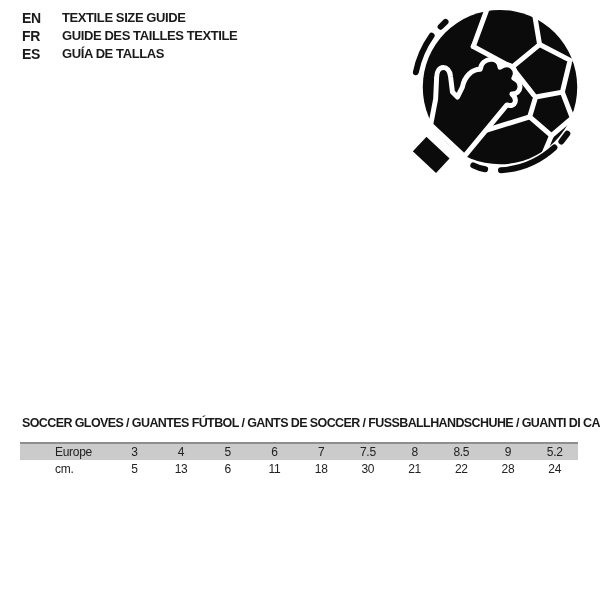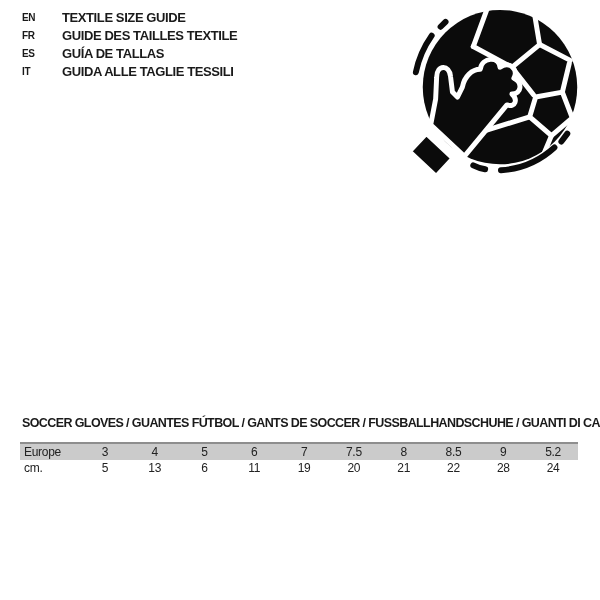--- a/index.html
+++ b/index.html
@@ -26,21 +26,21 @@
     top: 9px;
   }
   .lang-row {
     display: flex;
     height: 18px;
     line-height: 18px;
   }
   .lang-code {
     width: 40px;
     flex: 0 0 40px;
-    font-size: 10px;
+    font-size: 14px;
     font-weight: bold;
     letter-spacing: -0.3px;
   }
   .lang-label {
     font-size: 13px;
     font-weight: bold;
     letter-spacing: -0.4px;
     white-space: nowrap;
   }
 
@@ -67,21 +67,22 @@
   .size-table {
     position: absolute;
     left: 20px;
     top: 442px;
     width: 558px;
     border-top: 2px solid #8e8e8e;
   }
   .s-row {
     display: flex;
     height: 17px;
-    align-items: flex-start;
+    align-items: flex-end;
+    padding-left: 31px;
   }
   .s-row.highlight {
     background: #cbcbcb;
     height: 16px;
   }
   .s-cell {
     flex: 1 1 0;
     text-align: center;
     font-size: 12px;
     letter-spacing: -0.3px;
@@ -104,24 +105,20 @@
       <span class="lang-code">EN</span>
       <span class="lang-label">TEXTILE SIZE GUIDE</span>
     </div>
     <div class="lang-row">
       <span class="lang-code">FR</span>
       <span class="lang-label">GUIDE DES TAILLES TEXTILE</span>
     </div>
     <div class="lang-row">
       <span class="lang-code">ES</span>
       <span class="lang-label">GUÍA DE TALLAS</span>
-    </div>
-    <div class="lang-row">
-      <span class="lang-code">IT</span>
-      <span class="lang-label">GUIDA ALLE TAGLIE TESSILI</span>
     </div>
   </div>
 
   <div class="icon-wrap">
     <svg viewBox="0 0 200 200" width="198" height="198" xmlns="http://www.w3.org/2000/svg">
 
       <circle cx="100" cy="88" r="78" fill="#0b0b0b"></circle>
 
       <g stroke="#ffffff" stroke-width="5" fill="none" stroke-linecap="round" stroke-linejoin="round">
         <path d="M87,9 L73,47"></path>
@@ -167,22 +164,22 @@
       <div class="s-cell">8.5</div>
       <div class="s-cell">9</div>
       <div class="s-cell">5.2</div>
     </div>
     <div class="s-row">
       <div class="s-cell label">cm.</div>
       <div class="s-cell">5</div>
       <div class="s-cell">13</div>
       <div class="s-cell">6</div>
       <div class="s-cell">11</div>
-      <div class="s-cell">19</div>
-      <div class="s-cell">20</div>
+      <div class="s-cell">18</div>
+      <div class="s-cell">30</div>
       <div class="s-cell">21</div>
       <div class="s-cell">22</div>
       <div class="s-cell">28</div>
       <div class="s-cell">24</div>
     </div>
   </div>
 
 </div>
 
 </body></html>

